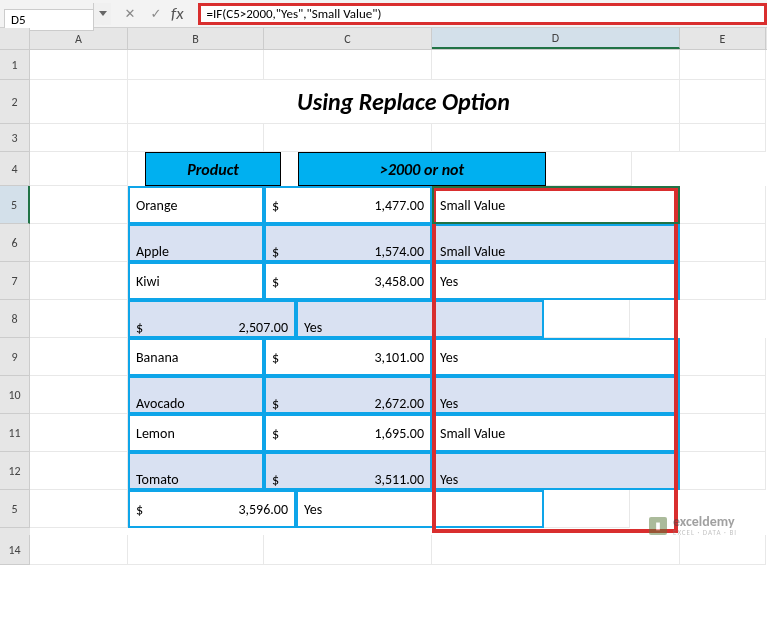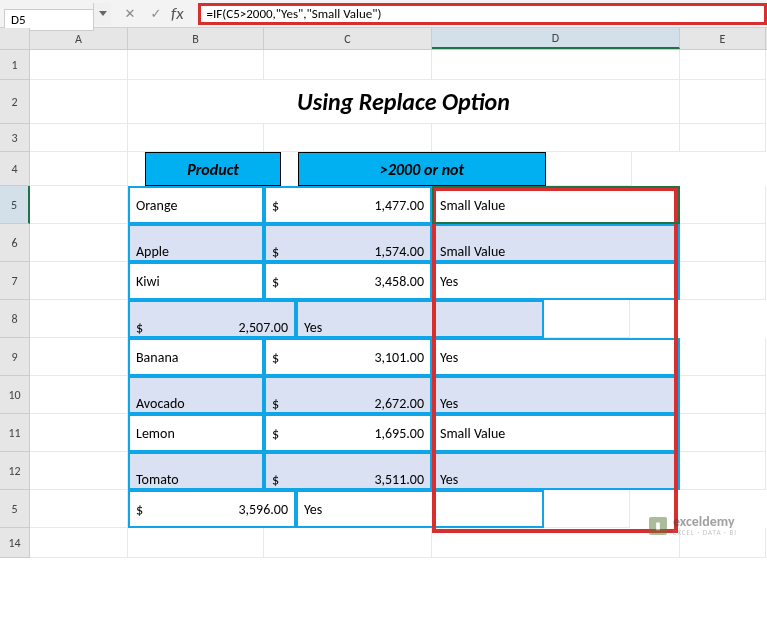--- a/index.html
+++ b/index.html
@@ -126,21 +126,21 @@
       display: flex;
       align-items: center;
       padding: 0 4px;
     }
     
     .r1 { height: 30px; }
     .r2 { height: 44px; }
     .r3 { height: 28px; }
     .r4 { height: 34px; }
     .rdata { height: 38px; }
-    .r14 { height: 30px; }
+    .r14 { height: 30px; margin-top: 7px; }
     
     .title-cell {
       font-size: 24px;
       font-weight: bold;
       font-style: italic;
       justify-content: center;
       width: 552px;
     }
     
     .table-header {

